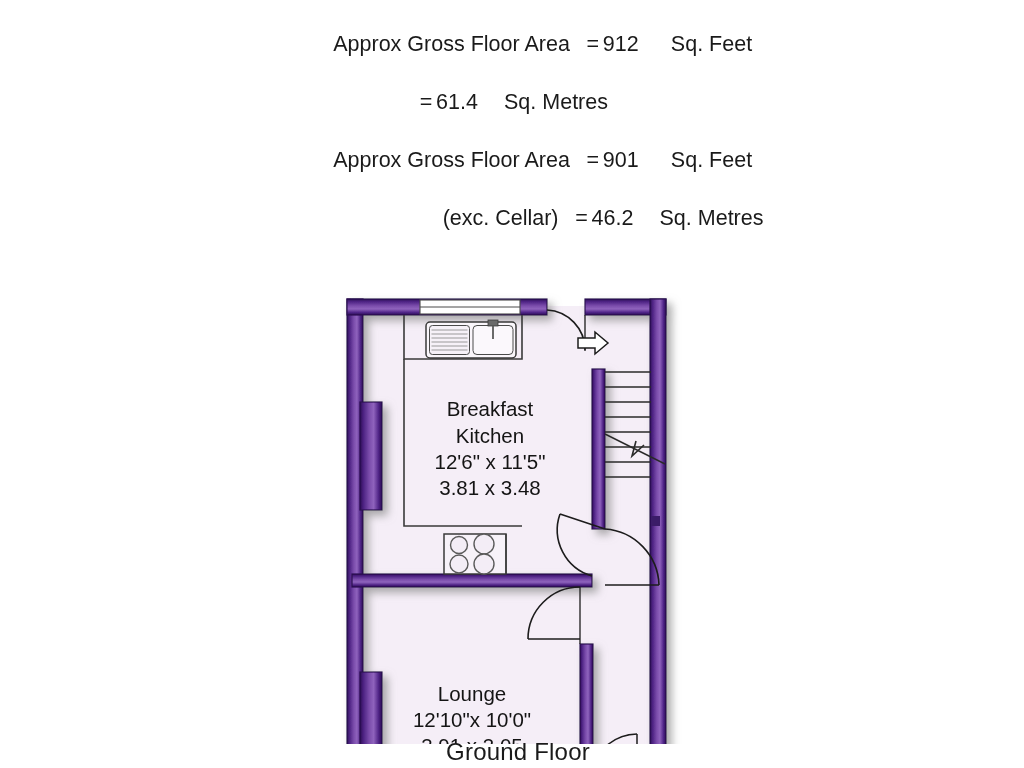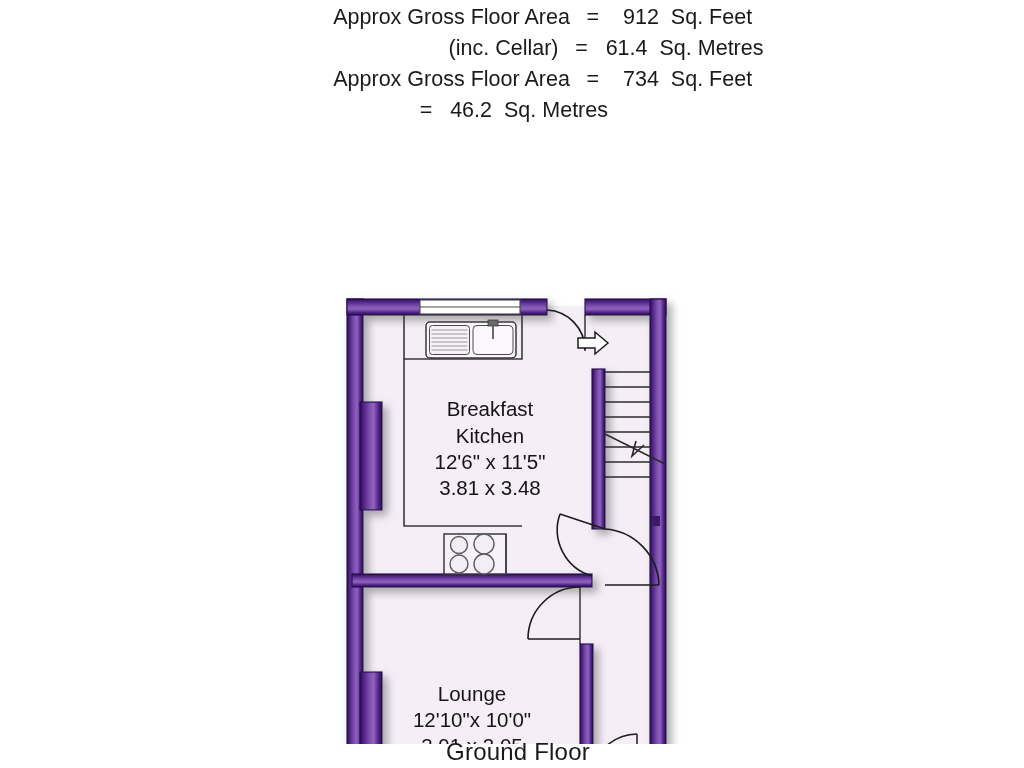--- a/index.html
+++ b/index.html
@@ -43,22 +43,23 @@
     width: 298px;
     text-align: right;
     padding-right: 13px;
   }
   .area-eq {
     width: 20px;
     text-align: center;
   }
   .area-val {
     width: 56px;
-    text-align: right;
+    text-align: left;
     padding-right: 12px;
+    margin-top: 27px;
   }
   .area-unit {
     text-align: center;
   }
 
   
   #plan-wrap {
     position: absolute;
     left: 0;
     top: 144px;
@@ -98,34 +99,34 @@
   <div id="area-summary">
 
     <div class="area-row">
       <span class="area-label">Approx Gross Floor Area</span>
       <span class="area-eq">=</span>
       <span class="area-val">912</span>
       <span class="area-unit">Sq. Feet</span>
     </div>
 
     <div class="area-row">
-      <span class="area-label">(inc. Cellar)</span>
       <span class="area-eq">=</span>
       <span class="area-val">61.4</span>
       <span class="area-unit">Sq. Metres</span>
     </div>
 
     <div class="area-row">
       <span class="area-label">Approx Gross Floor Area</span>
       <span class="area-eq">=</span>
-      <span class="area-val">734</span>
+      <span class="area-val">901</span>
       <span class="area-unit">Sq. Feet</span>
     </div>
 
     <div class="area-row">
+      <span class="area-label">(exc. Cellar)</span>
       <span class="area-eq">=</span>
       <span class="area-val">46.2</span>
       <span class="area-unit">Sq. Metres</span>
     </div>
 
   </div>
 
   <div id="plan-wrap">
   <svg id="plan-svg" width="1024" height="600" viewBox="0 0 1024 600" xmlns="http://www.w3.org/2000/svg">
 

